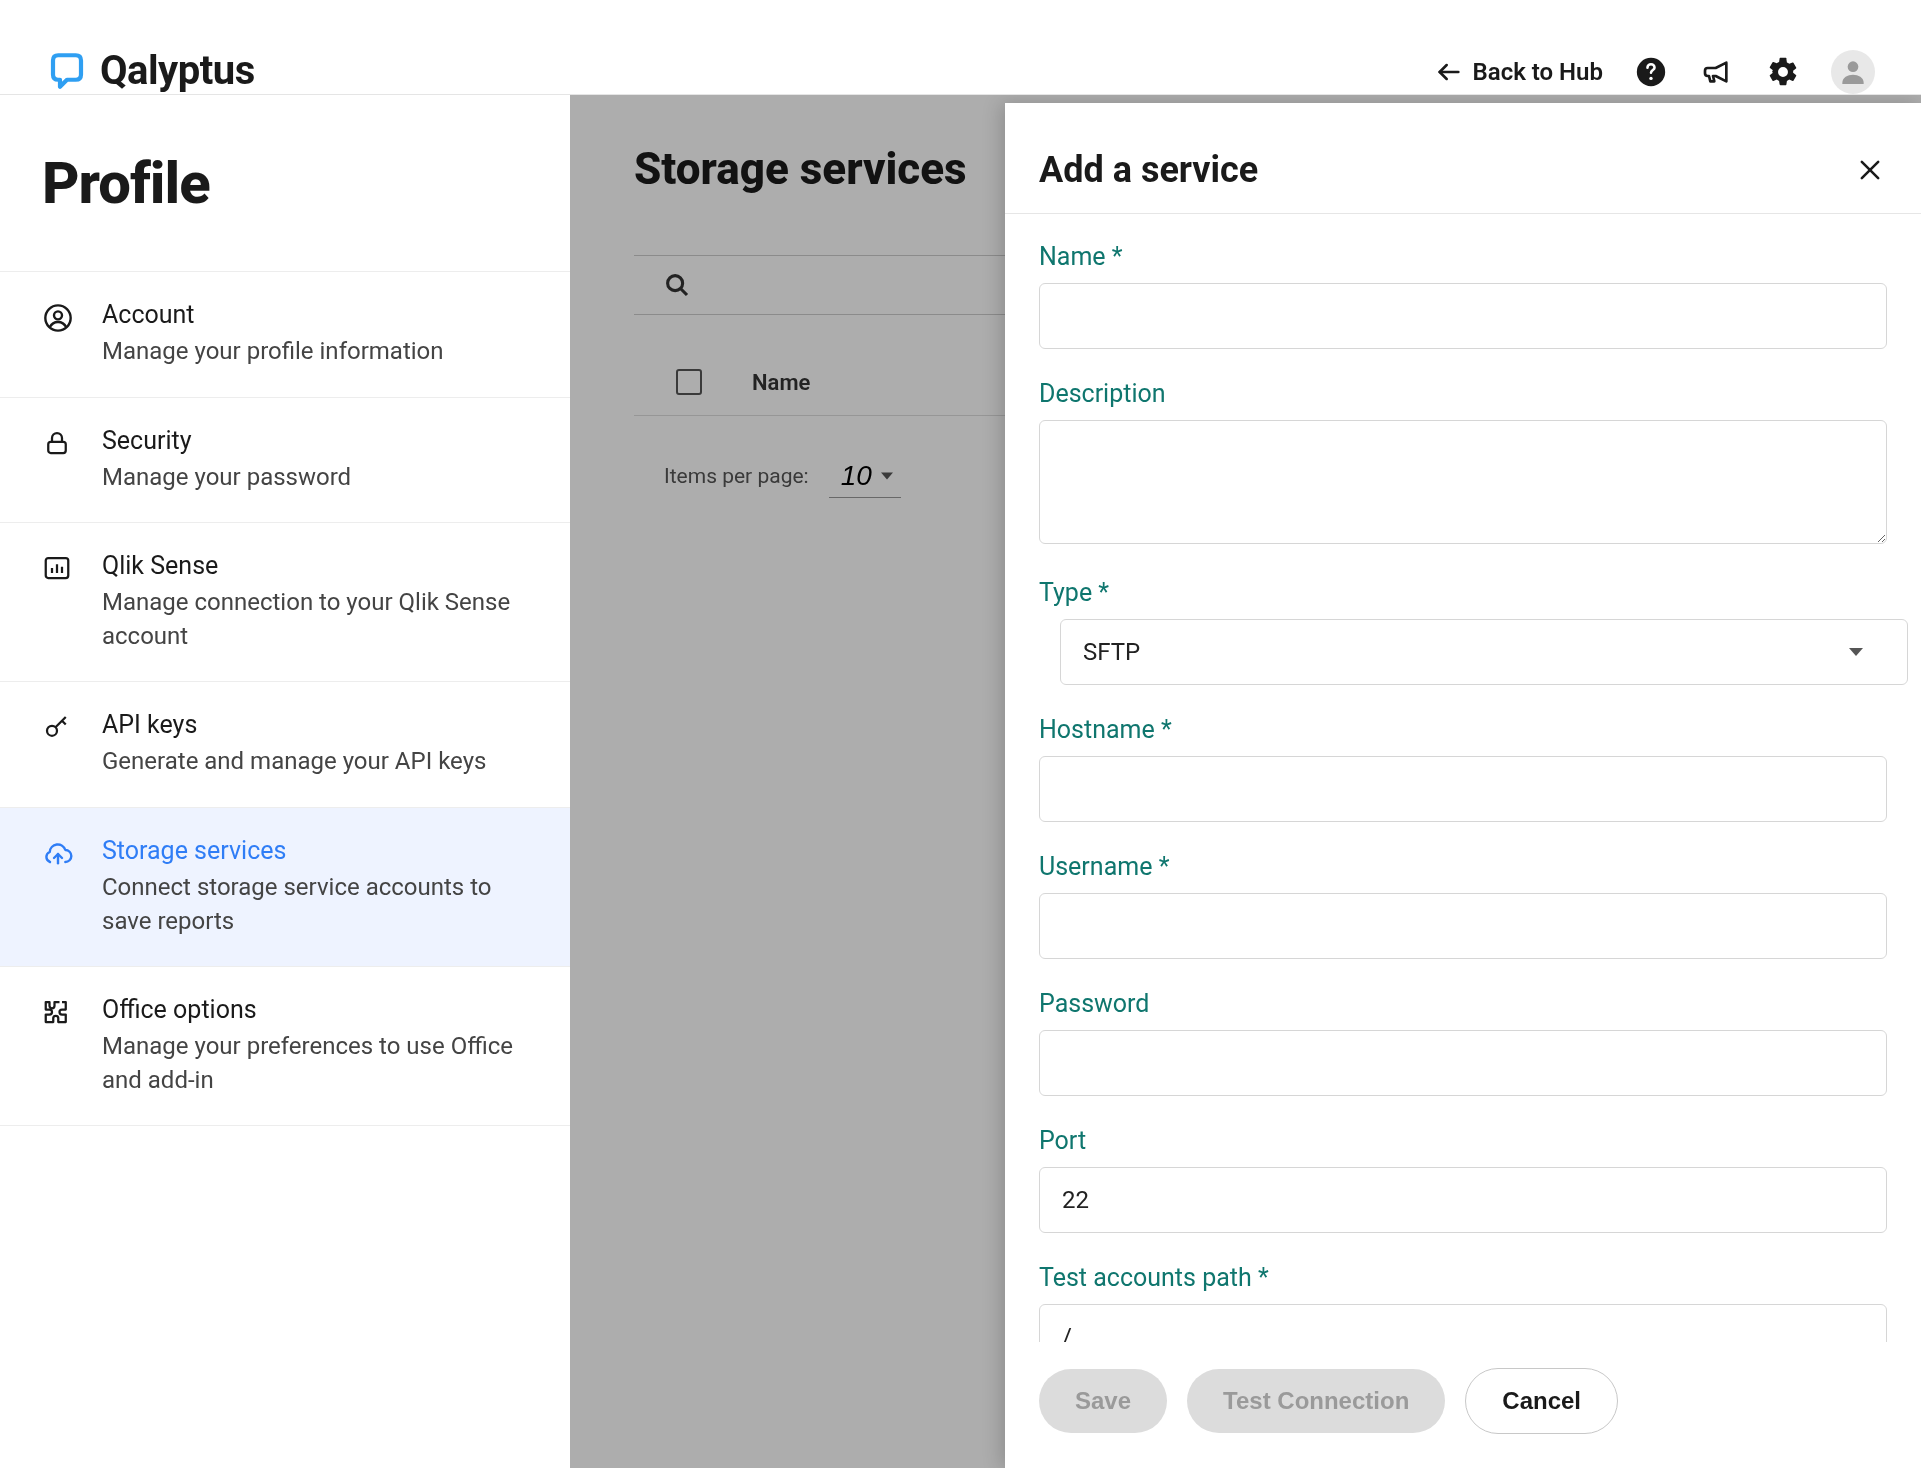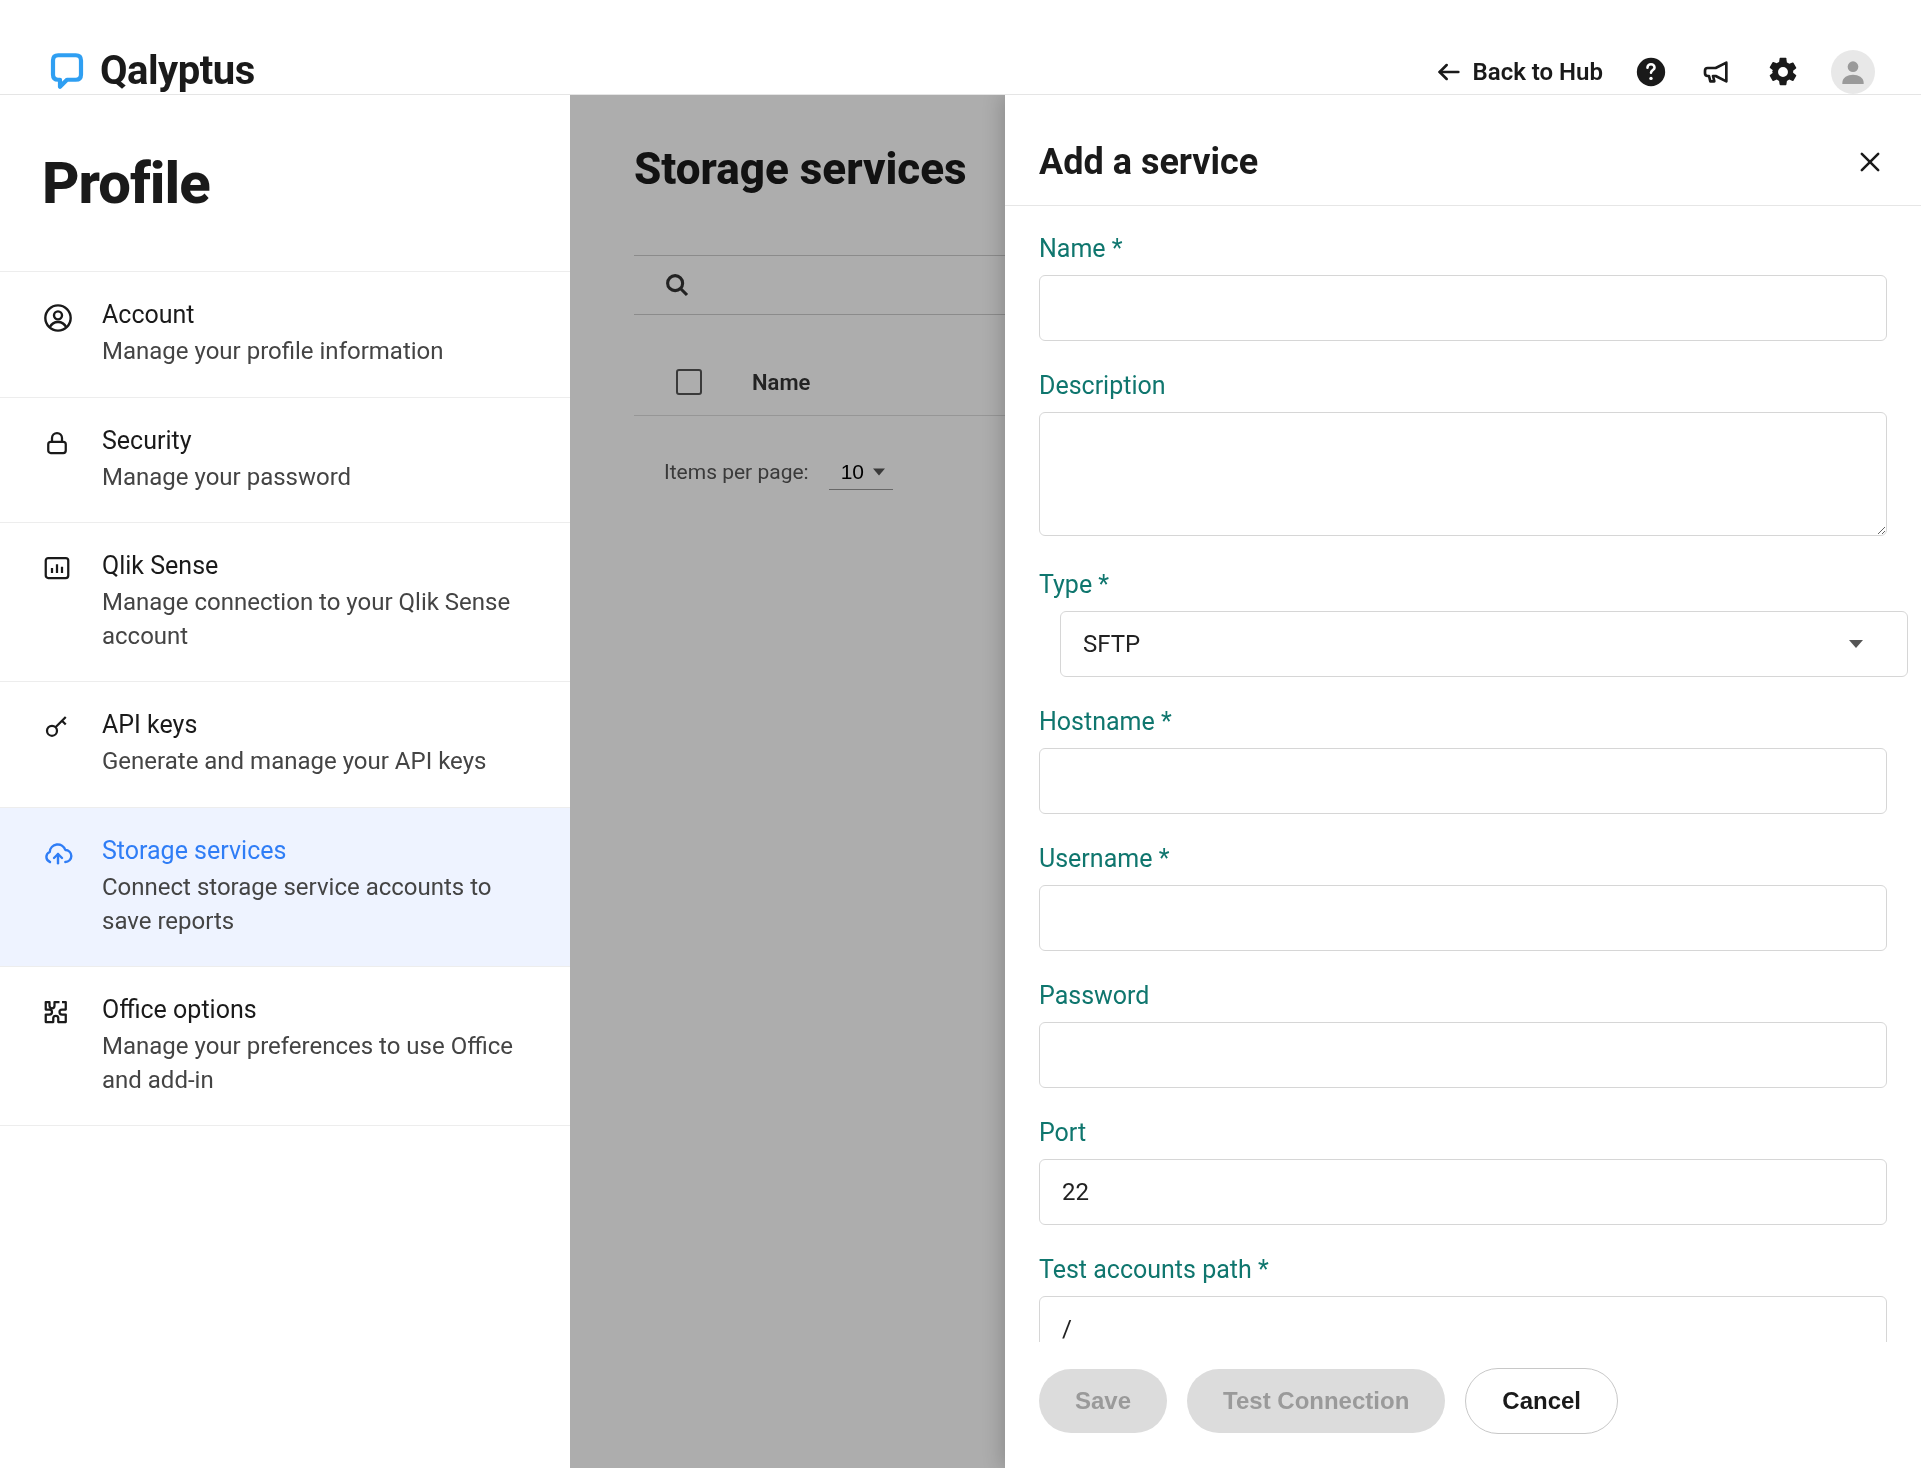--- a/index.html
+++ b/index.html
@@ -169,40 +169,41 @@
     gap: 20px;
     padding: 38px 30px;
     font-size: 21px;
     color: #555;
   }
   .pager-select {
     border: 0;
     border-bottom: 1px solid #999;
     background: transparent;
     padding: 6px 28px 6px 12px;
-    font-size: 21px;
+    font-size: 28px;
     appearance: none;
     position: relative;
+    font-style: italic;
   }
   .pager-select-wrap { position: relative; display: inline-block; }
   .pager-select-wrap::after {
     content: "";
     position: absolute;
     right: 8px; top: 50%;
     width: 0; height: 0;
     border-left: 6px solid transparent;
     border-right: 6px solid transparent;
     border-top: 7px solid #555;
     transform: translateY(-50%);
   }
 
   
   .panel-overlay {
     position: absolute;
-    top: 0;
+    top: 8px;
     right: 0;
     bottom: 0;
     width: 916px;
     background: #ffffff;
     box-shadow: -4px 0 18px rgba(0,0,0,0.18);
     display: flex;
     flex-direction: column;
   }
   .panel-header {
     display: flex;

